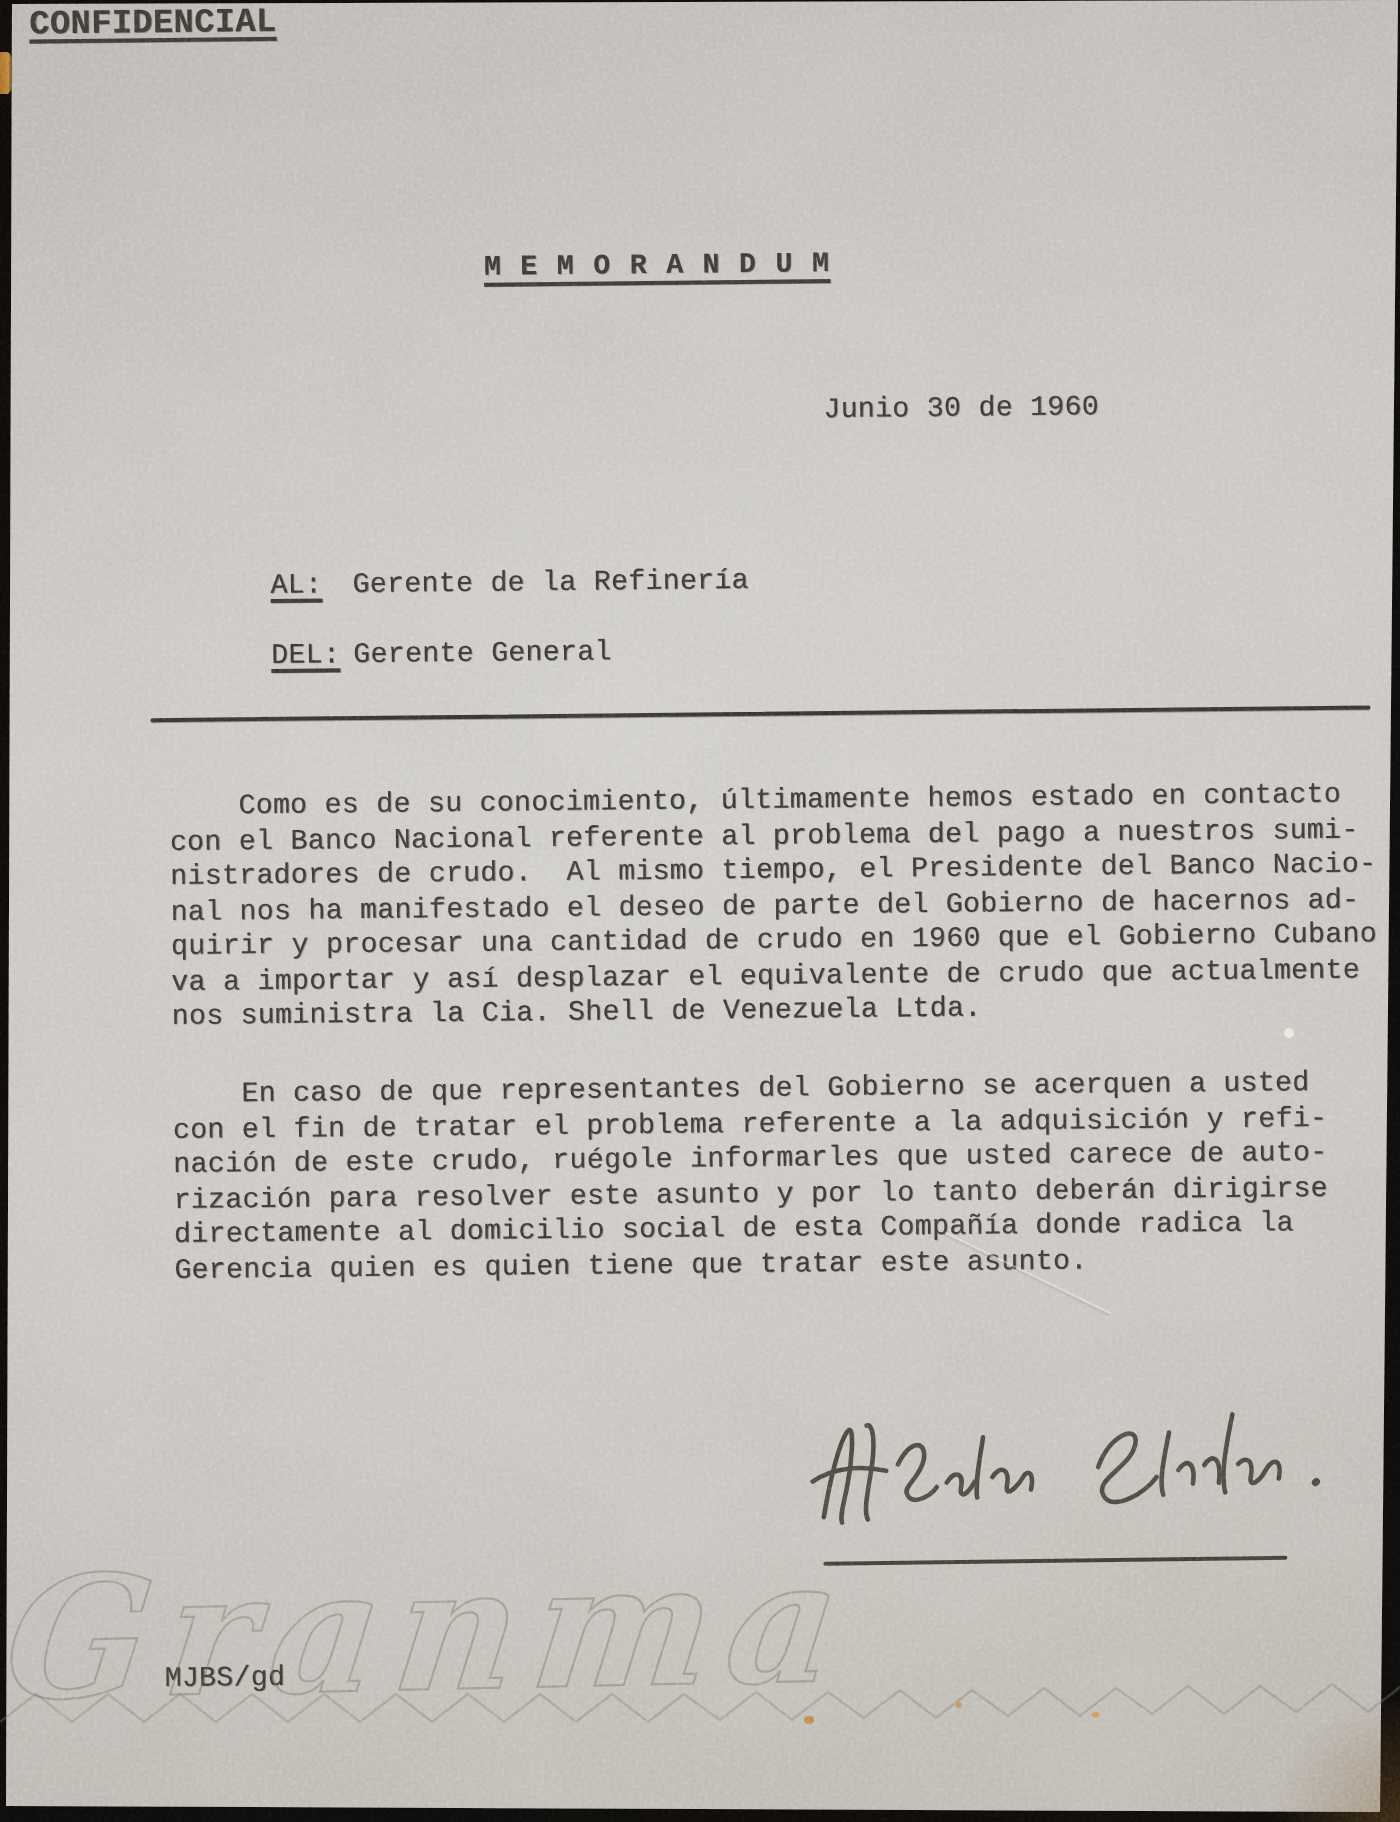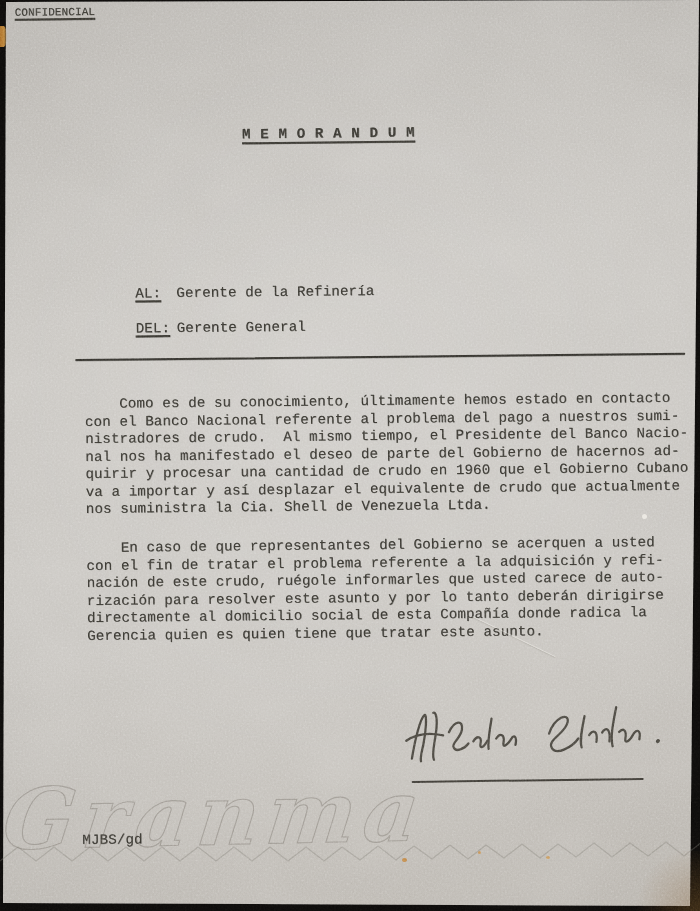--- a/index.html
+++ b/index.html
@@ -31,21 +31,21 @@
     color:#32302a;
   }
   .typed{
     position:absolute;
     font-size:14.2px;line-height:17.5px;
     letter-spacing:0.1px;
     text-shadow:0.4px 0.3px 0.35px rgba(50,47,41,0.55);
     white-space:pre;
   }
   .classification{
-    left:19px;top:4px;font-weight:400;font-size:11px;
+    left:19px;top:4px;font-weight:700;font-size:17px;
     text-decoration:underline;text-underline-offset:3px;text-decoration-thickness:1.5px;
   }
   .memo-title{
     left:245px;top:128px;font-weight:700;font-size:14.2px;letter-spacing:0.6px;
     text-decoration:underline;text-underline-offset:4px;text-decoration-thickness:1.5px;
   }
   .date-line{left:414px;top:201px;}
   .addr-line-to{left:85px;top:268px;}
   .addr-line-from{left:85px;top:303px;}
   .addr-label{
@@ -109,20 +109,21 @@
 
   <div class="paper"></div>
   <div class="paper-tint"></div>
 
   <div class="tilt">
 
     <div class="typed classification">CONFIDENCIAL</div>
 
     <div class="typed memo-title">M E M O R A N D U M</div>
 
+    <div class="typed date-line">Junio 30 de 1960</div>
 
     <div class="typed addr-line-to">
       <span class="addr-label">AL:</span><span>Gerente de la Refinería</span>
     </div>
 
     <div class="typed addr-line-from">
       <span class="addr-label">DEL:</span><span>Gerente General</span>
     </div>
 
     <div class="rule"></div>

